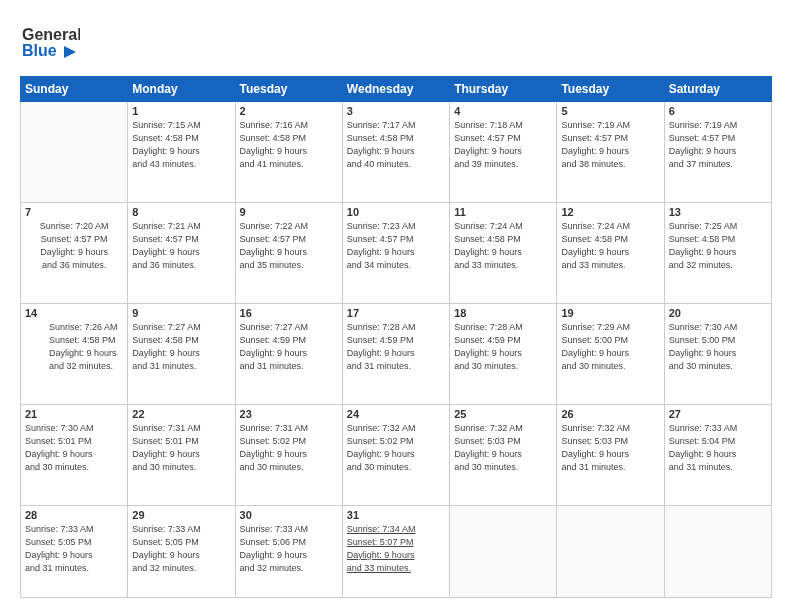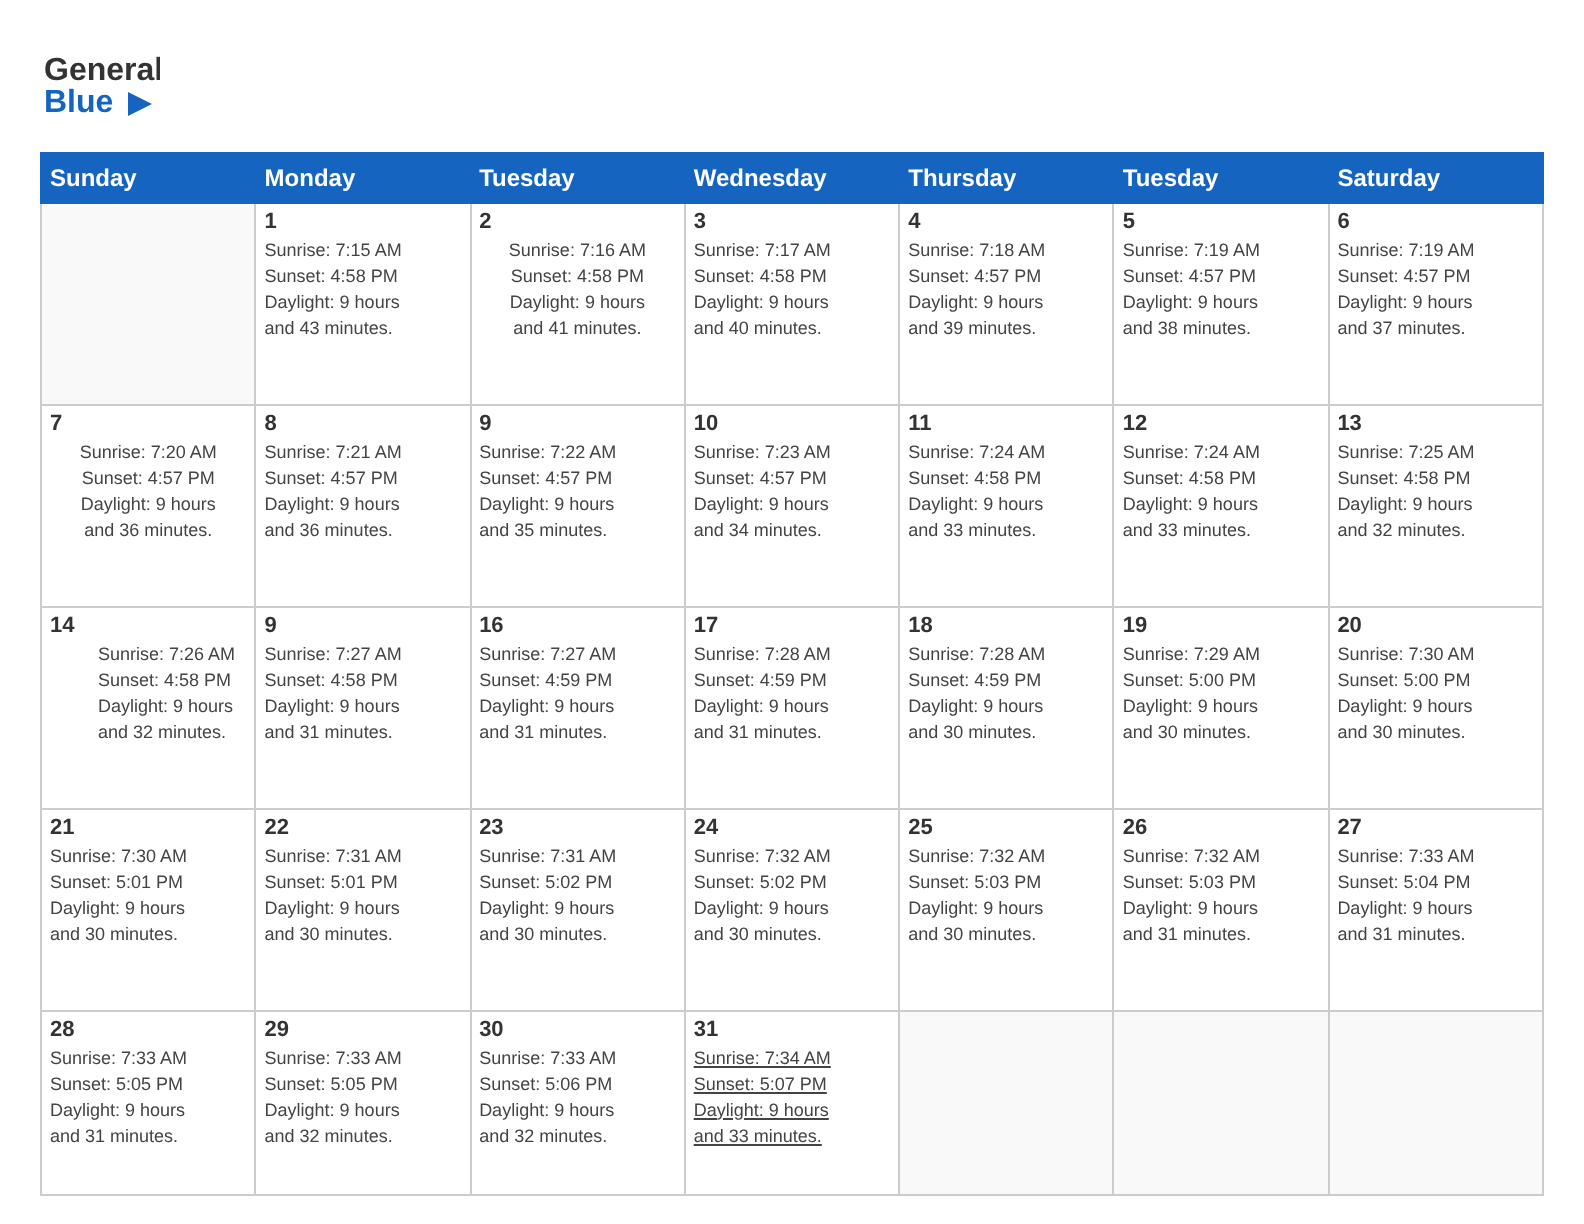--- a/index.html
+++ b/index.html
@@ -117,21 +117,21 @@
           <td class="empty"></td>
           <td>
             <span class="day-number">1</span>
             <div class="day-info" style="white-space: pre-line;">Sunrise: 7:15 AM
 Sunset: 4:58 PM
 Daylight: 9 hours
 and 43 minutes.</div>
           </td>
           <td>
             <span class="day-number">2</span>
-            <div class="day-info" style="white-space: pre-line; text-align: center;">Sunrise: 7:16 AM
+            <div class="day-info" style="white-space: pre-line;">Sunrise: 7:16 AM
 Sunset: 4:58 PM
 Daylight: 9 hours
 and 41 minutes.</div>
           </td>
           <td>
             <span class="day-number">3</span>
             <div class="day-info" style="white-space: pre-line;">Sunrise: 7:17 AM
 Sunset: 4:58 PM
 Daylight: 9 hours
 and 40 minutes.</div>

